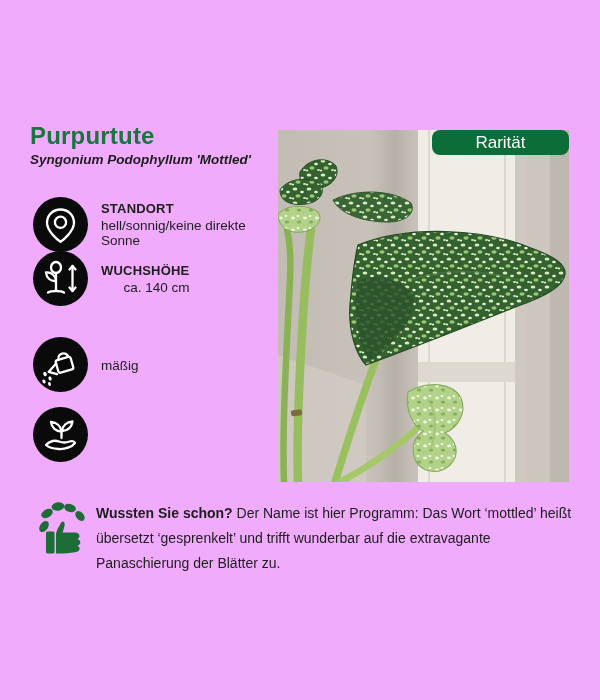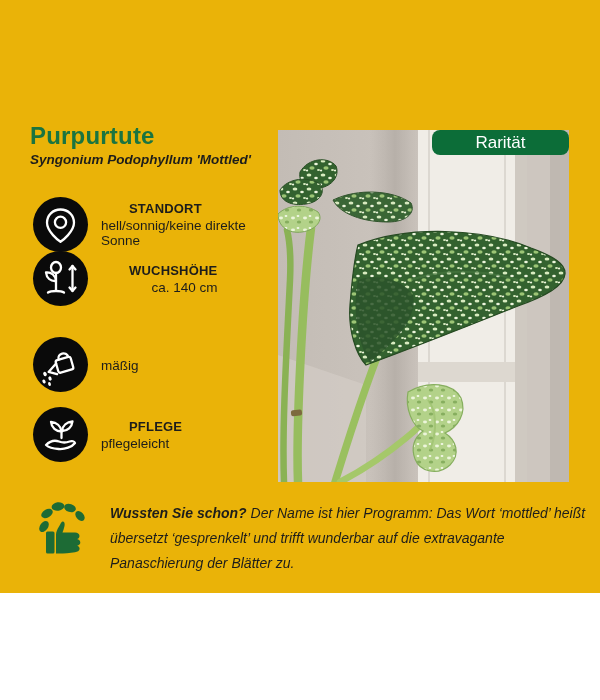--- a/index.html
+++ b/index.html
@@ -1,17 +1,17 @@
 <!DOCTYPE html>
 <html><head>
 <meta charset="utf-8">
 <style>
   html,body{margin:0;padding:0;background:#ffffff;}
   .card{
-    position:relative;width:600px;height:593px;background:#eab308;
+    position:relative;width:600px;height:700px;background:#f0abfc;
     font-family:"Liberation Sans",sans-serif;color:#1d1d1b;overflow:hidden;
   }
   .title{
     position:absolute;left:30px;top:123px;font-size:24px;font-weight:bold;
     color:#1a7440;letter-spacing:.2px;line-height:1.1;
   }
   .subtitle{
     position:absolute;left:30px;top:152px;font-size:13.5px;font-style:italic;
     color:#1d1d1b;font-weight:bold;
   }
@@ -23,25 +23,25 @@
     font-size:17px;line-height:1;border-radius:8px;
   }
   .features{position:absolute;left:33px;top:197px;width:235px;height:265px;}
   .feature{position:absolute;left:0;height:55px;display:flex;align-items:center;}
   .feature.f0{top:0;}.feature.f1{top:54px;text-align:right;}.feature.f2{top:140px;}.feature.f3{top:210px;}
   .ficon{
     width:55px;height:55px;border-radius:50%;background:#0a0a0a;flex:0 0 auto;
     display:flex;align-items:center;justify-content:center;
   }
   .ftext{margin-left:13px;}
-  .flabel{font-size:13px;font-weight:bold;letter-spacing:.2px;margin-left:28px;}
+  .flabel{font-size:13px;font-weight:bold;letter-spacing:.2px;}
   .fvalue{font-size:13.5px;margin-top:2px;}
   .fact{position:absolute;left:36px;top:500px;display:flex;}
   .fact-icon{width:50px;height:55px;flex:0 0 auto;}
-  .fact-text{width:487px;font-size:14px;line-height:25px;margin-left:24px;margin-top:1px;font-style:italic;}
+  .fact-text{width:487px;font-size:14px;line-height:25px;margin-left:10px;margin-top:1px;}
   .fact-text .b{font-weight:bold;}
   svg .st{stroke:#ffffff;stroke-width:2.3;fill:none;stroke-linecap:round;stroke-linejoin:round;}
 </style>
 </head>
 <body>
 
 <div class="card">
 
   <div class="title">Purpurtute</div>
   <div class="subtitle">Syngonium Podophyllum 'Mottled'</div>
@@ -162,24 +162,20 @@
 
     <div class="feature f3">
       <div class="ficon">
         <svg viewBox="0 0 55 55" width="55" height="55">
           <path class="st" d="M28.5 31 C28.5 27 28.5 25 28.5 23"></path>
           <path class="st" d="M28.5 24.5 C23 24.5 18.5 20.5 18 15 C23.5 15.5 28 19 28.5 24.5 Z"></path>
           <path class="st" d="M29 24 C34.5 24 39 20 39.5 14.5 C34 15 29.5 18.5 29 24 Z"></path>
           <path class="st" d="M13 38 C17 34 22 33 26 34.5 C29.5 35.8 33 35.8 36.5 34.5 C39 33.6 41.5 34.2 42 36 C39 40 32 42.5 25.5 42 C20 41.6 15.5 40.2 13 38 Z"></path>
         </svg>
       </div>
-      <div class="ftext">
-        <div class="flabel">PFLEGE</div>
-        <div class="fvalue">pflegeleicht</div>
-      </div>
     </div>
 
   </div>
 
   <div class="fact">
     <div class="fact-icon">
       <svg viewBox="0 0 50 54" width="50" height="55">
         <g fill="#1d6b35">
           <ellipse cx="8" cy="26" rx="6.2" ry="4" transform="rotate(-55 8 26)"></ellipse>
           <ellipse cx="11" cy="13" rx="6.2" ry="4" transform="rotate(-30 11 13)"></ellipse>

